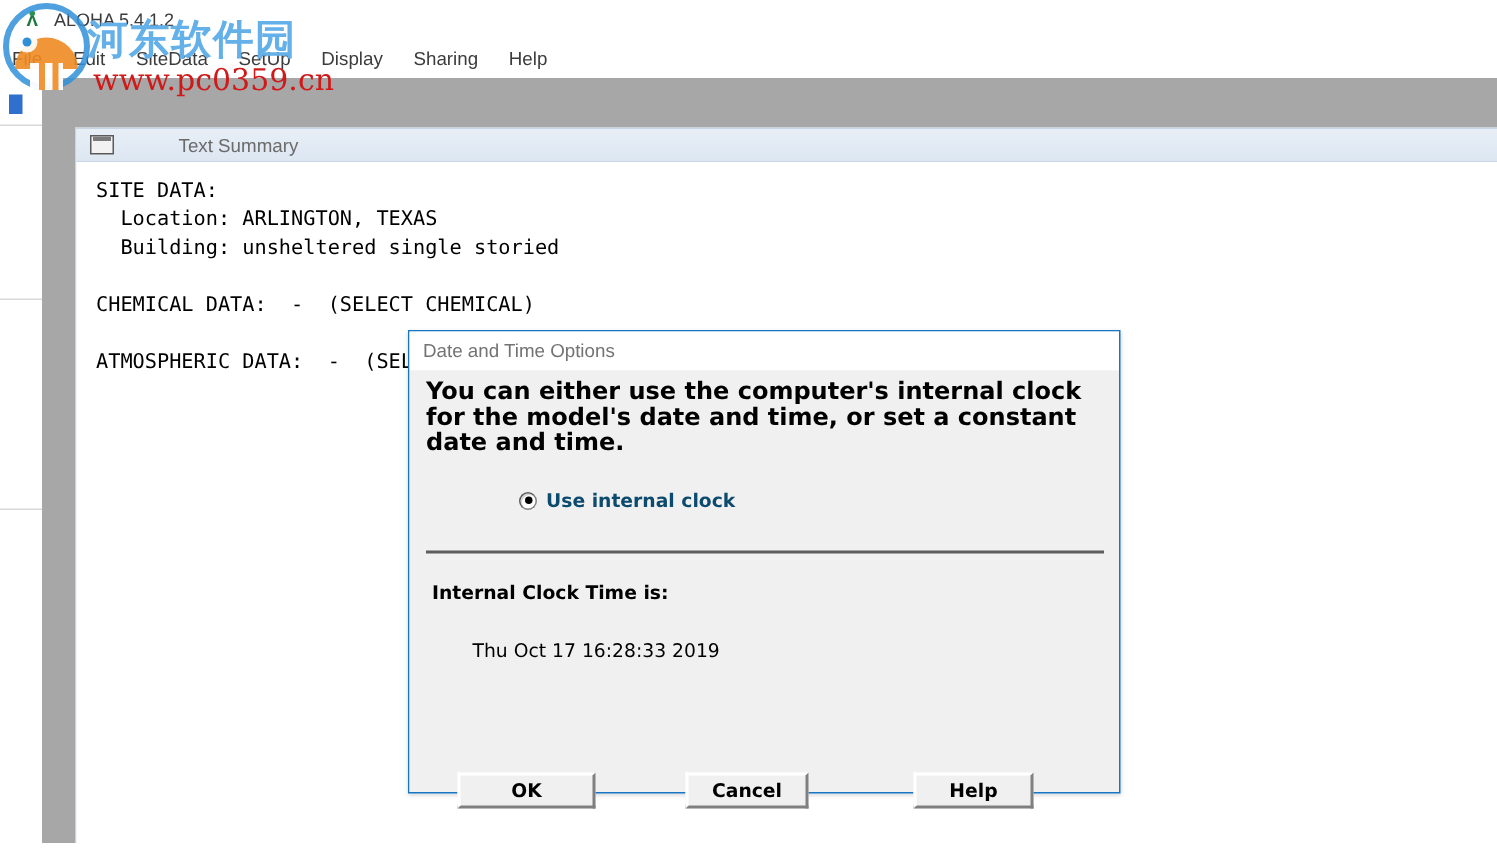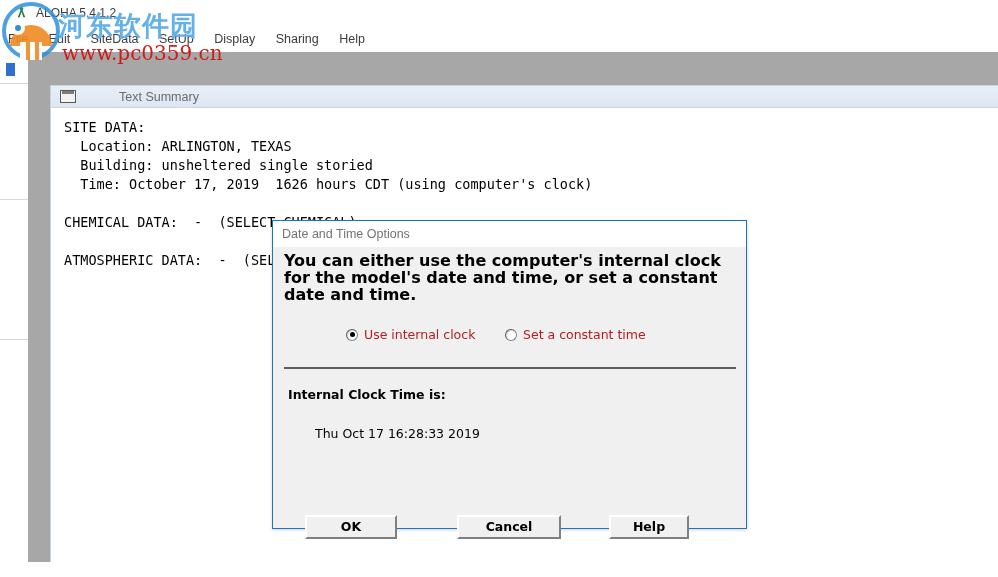--- a/index.html
+++ b/index.html
@@ -240,22 +240,22 @@
     content: "";
     position: absolute;
     left: 2.5px; top: 2.5px;
     width: 5px; height: 5px;
     border-radius: 50%;
     background: #000000;
   }
   .radio-label {
     font-family: "DejaVu Sans", sans-serif;
     font-size: 12.5px;
-    font-weight: normal;
-    color: #b91c1c;
+    font-weight: bold;
+    color: #0c4a6e;
     vertical-align: middle;
   }
   .separator {
     position: absolute;
     left: 11px; top: 120px;
     width: 452px; height: 2px;
     background: #5d5d5d;
   }
   .clock-label {
     position: absolute;
@@ -296,21 +296,21 @@
     font-family: "DejaVu Sans", sans-serif;
     font-size: 12.5px;
     font-weight: bold;
     color: #000000;
     text-align: center;
     line-height: 20px;
     cursor: default;
     padding: 0;
   }
   .btn.ok     { left: 32px;  width: 92px; }
-  .btn.cancel { left: 184px; width: 104px; }
+  .btn.cancel { left: 184px; width: 82px; }
   .btn.help   { left: 336px; width: 80px; }
 
   
   .watermark {
     position: absolute;
     left: 0; top: 0;
     width: 230px; height: 62px;
     pointer-events: none;
   }
   .wm-logo {
@@ -377,42 +377,38 @@
     <div class="ts-titlebar">
       <div class="ts-title-icon">
         <span class="bar"></span>
       </div>
       <div class="ts-title-text">Text Summary</div>
     </div>
     <div class="ts-body">
       <div class="ts-line">SITE DATA:</div>
       <div class="ts-line">  Location: ARLINGTON, TEXAS</div>
       <div class="ts-line">  Building: unsheltered single storied</div>
-      <div class="ts-line">  Time: October 17, 2019  1626 hours CDT (using computer's clock)</div>
       <div class="ts-gap"></div>
       <div class="ts-line">CHEMICAL DATA:  -  (SELECT CHEMICAL)</div>
       <div class="ts-gap"></div>
       <div class="ts-line">ATMOSPHERIC DATA:  -  (SEL</div>
     </div>
   </div>
 
   <div class="dialog">
     <div class="dlg-titlebar">
       <div class="dlg-title-text">Date and Time Options</div>
     </div>
     <div class="dlg-body">
 
       <div class="dlg-intro">You can either use the computer's internal clock for the model's date and time, or set a constant date and time.</div>
 
       <div class="radio-row">
         <div class="radio-opt first">
           <span class="radio-mark checked"></span><span class="radio-label">Use internal clock</span>
-        </div>
-        <div class="radio-opt second">
-          <span class="radio-mark"></span><span class="radio-label">Set a constant time</span>
         </div>
       </div>
 
       <div class="separator"></div>
 
       <div class="clock-label">Internal Clock Time is:</div>
       <div class="clock-value">Thu Oct 17 16:28:33 2019</div>
 
       <div class="dlg-buttons">
         <button class="btn ok">OK</button>

